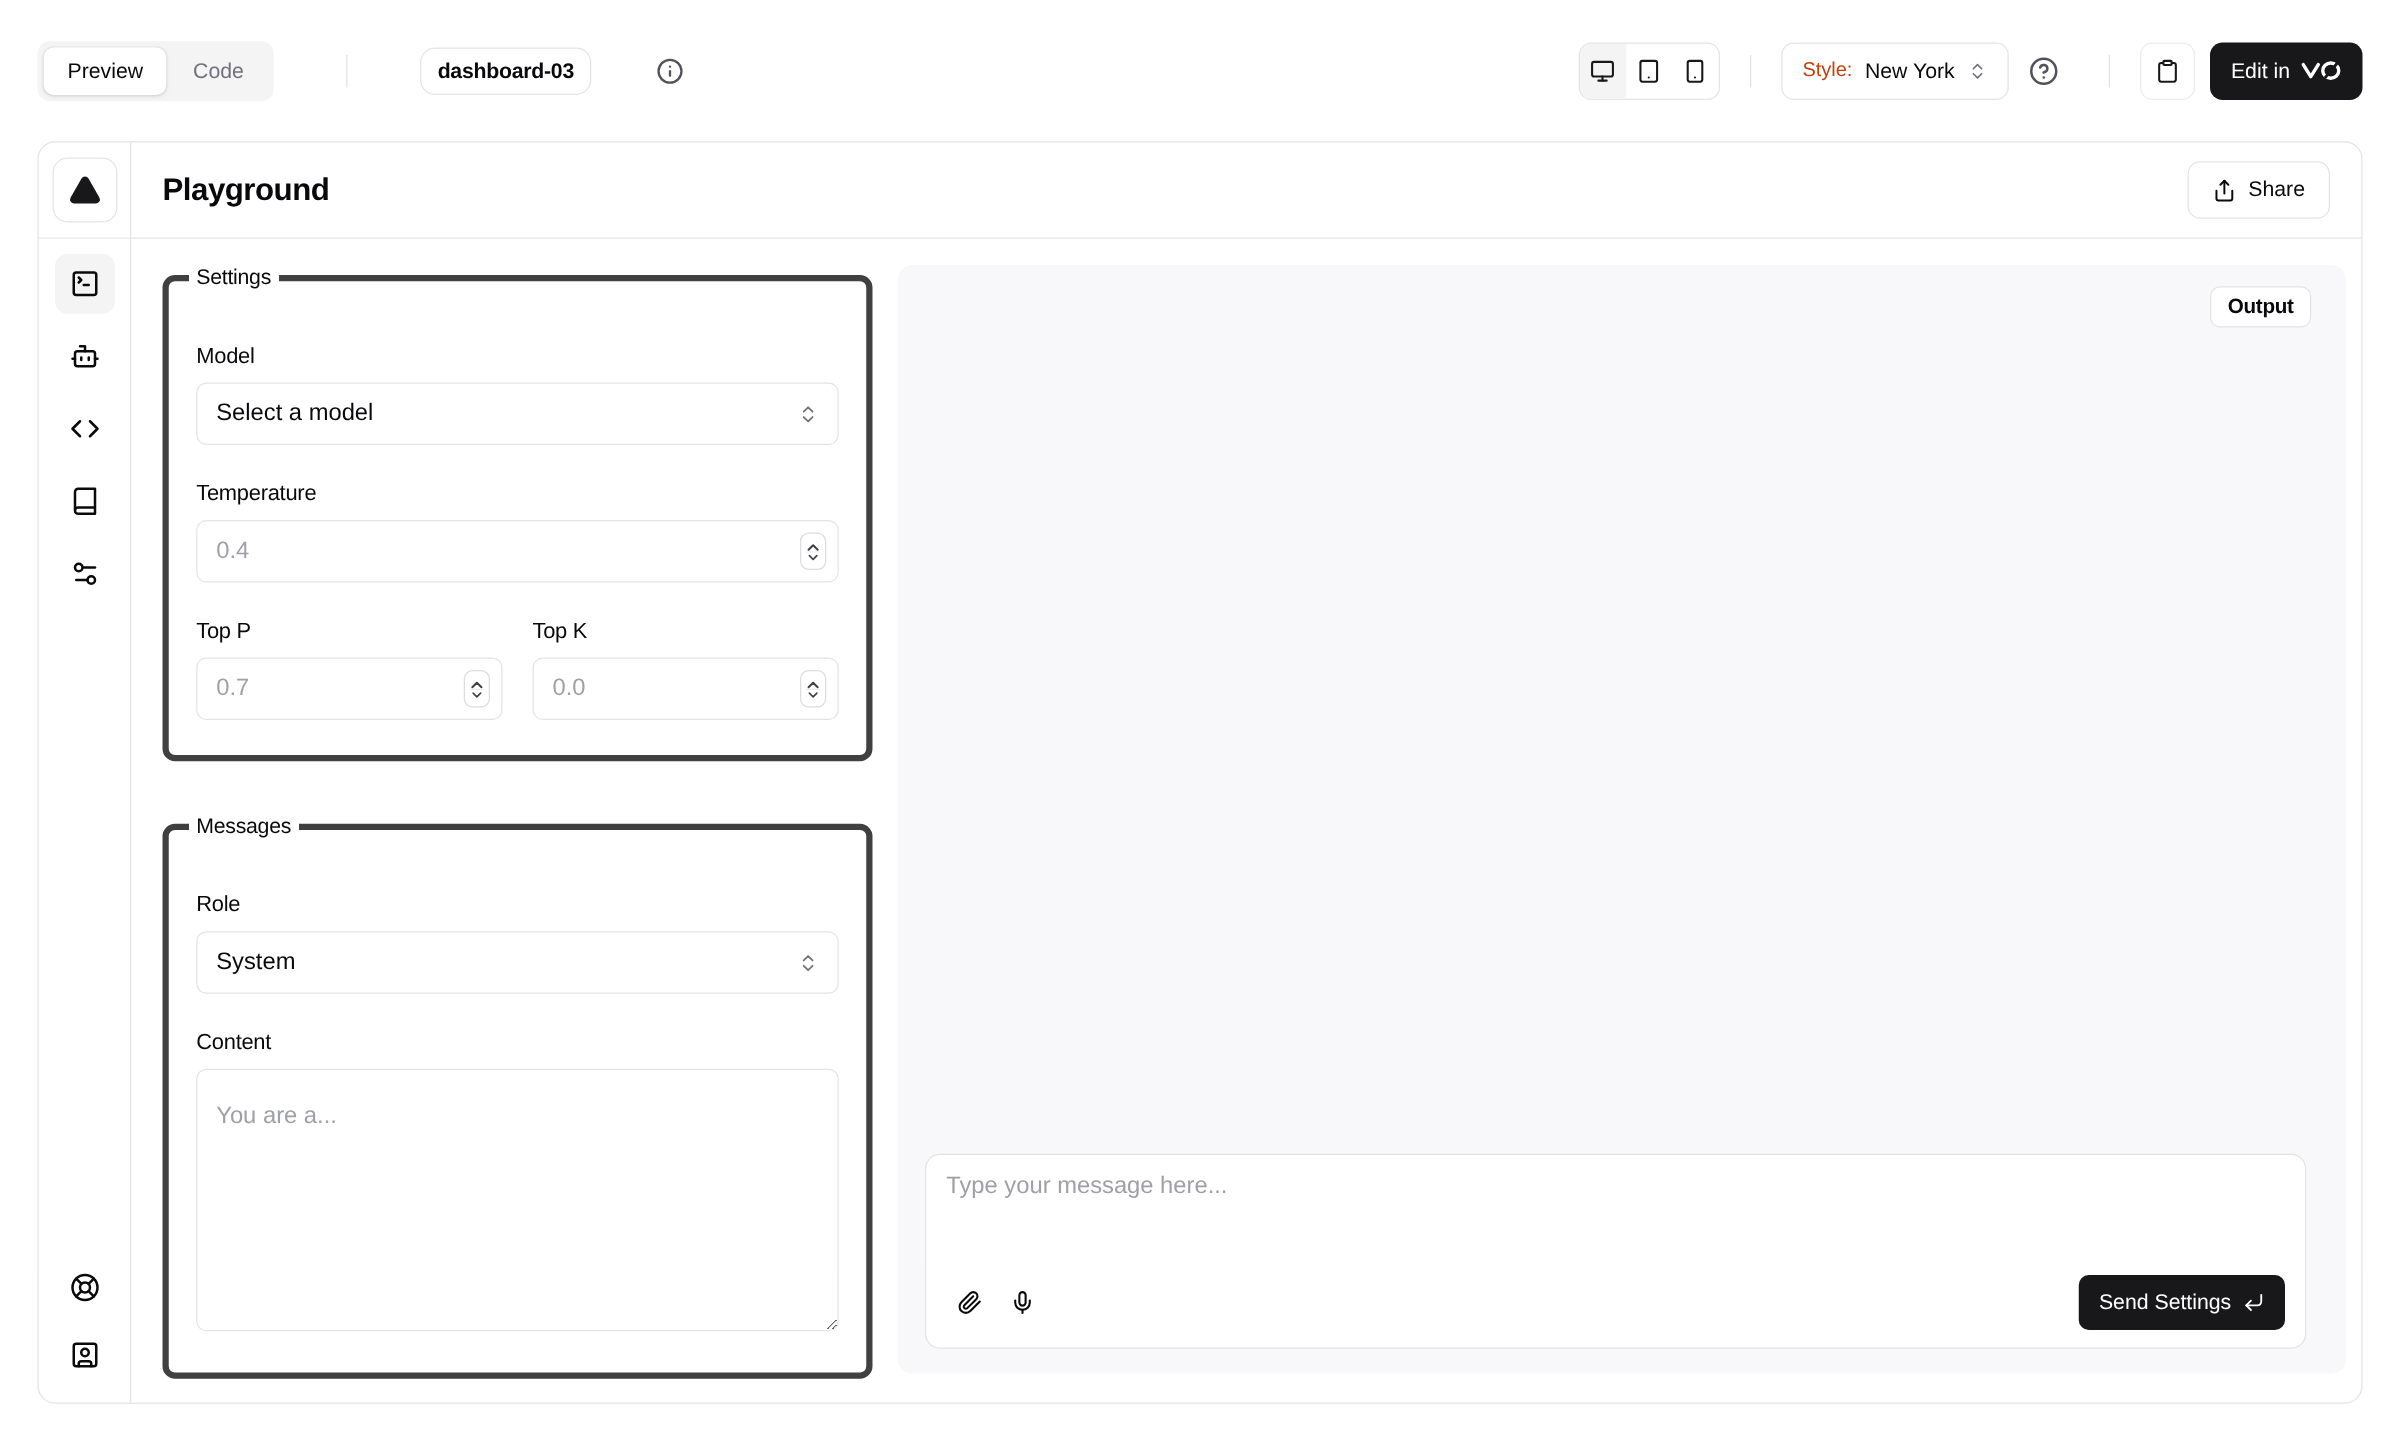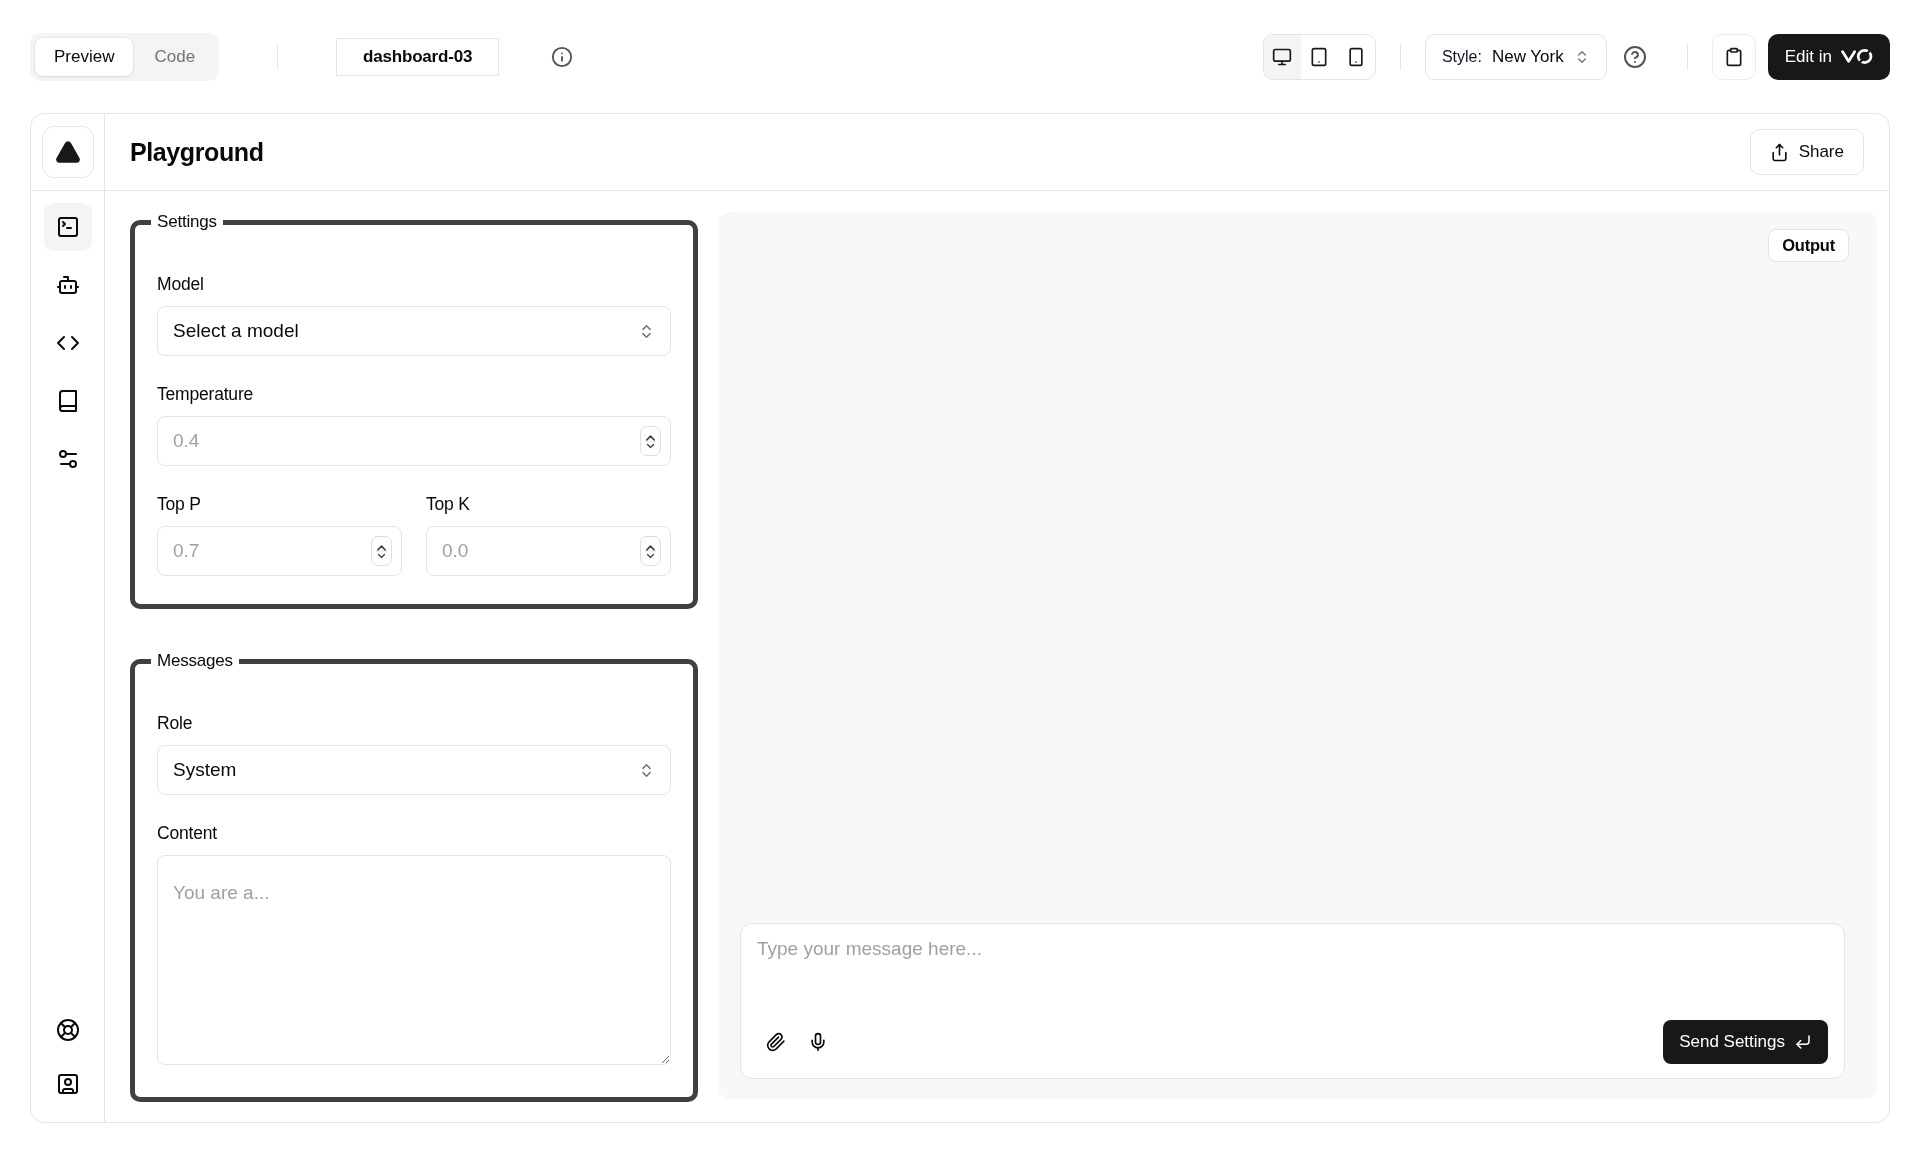--- a/index.html
+++ b/index.html
@@ -6,33 +6,33 @@
   html, body { width: 1920px; height: 1154px; background: #ffffff;
     font-family: "Liberation Sans", sans-serif; color: #09090b; }
 
   
   .toolbar { height: 113px; display: flex; align-items: center; padding: 0 30px; gap: 34px; }
   .tab-group { background: #f4f4f5; border-radius: 10px; padding: 5px; display: flex; gap: 2px; }
   .tab { border: none; background: transparent; font: 500 17px "Liberation Sans", sans-serif;
     color: #71717a; padding: 9px 19px; border-radius: 8px; cursor: pointer; }
   .tab.active { background: #ffffff; color: #09090b; box-shadow: 0 1px 3px rgba(0,0,0,.09), 0 0 0 1px rgba(0,0,0,.03); }
   .vsep { width: 1px; height: 26px; background: #e4e4e7; margin: 0 24px; }
-  .block-badge { border: 1px solid #e4e4e7; border-radius: 0; padding: 8px 26px;
+  .block-badge { border: 1px solid #e4e4e7; border-radius: 12px; padding: 8px 13px;
     font: 600 17px "Liberation Sans", sans-serif; letter-spacing: -0.2px; background: #fff; }
   .icon-plain { display: inline-flex; align-items: center; justify-content: center;
     background: none; border: none; color: #52525b; cursor: pointer; }
   .info-btn { margin-left: 18px; }
   .toolbar-right { margin-left: auto; display: flex; align-items: center; }
   .device-group { display: flex; border: 1px solid #e4e4e7; border-radius: 10px; overflow: hidden; height: 46px; background: #fff; }
   .device-btn { width: 37px; display: flex; align-items: center; justify-content: center;
     background: transparent; border: none; color: #18181b; cursor: pointer; }
   .device-btn.active { background: #f4f4f5; }
   .style-select { display: flex; align-items: center; gap: 10px; height: 46px; padding: 0 16px;
     border: 1px solid #e4e4e7; border-radius: 10px; background: #fff; cursor: pointer; }
-  .style-label { font-size: 16px; color: #0f172a; }
+  .style-label { font-size: 16px; color: #c2410c; }
   .style-value { font: 500 17px "Liberation Sans", sans-serif; color: #09090b; }
   .chevrons { color: #71717a; }
   .help-btn { margin: 0 16px; }
   .clipboard-btn { width: 44px; height: 46px; border: 1px solid #ececee; border-radius: 10px;
     background: #fff; color: #18181b; display: flex; align-items: center; justify-content: center; cursor: pointer; }
   .edit-btn { margin-left: 12px; height: 46px; display: flex; align-items: center; gap: 9px;
     background: #18181b; color: #fff; border: none; border-radius: 10px; padding: 0 17px;
     font: 500 17px "Liberation Sans", sans-serif; cursor: pointer; }
 
   

